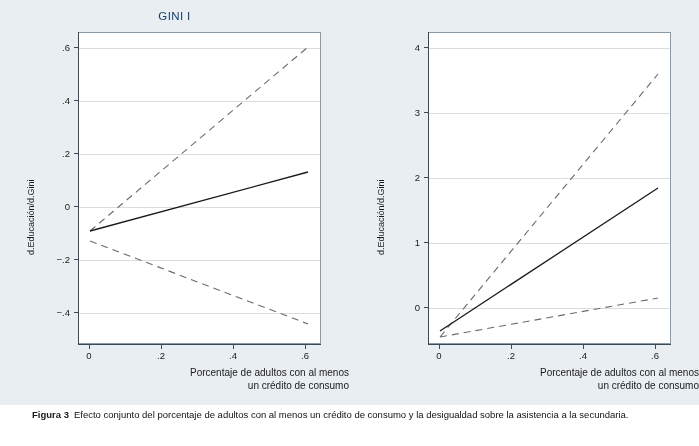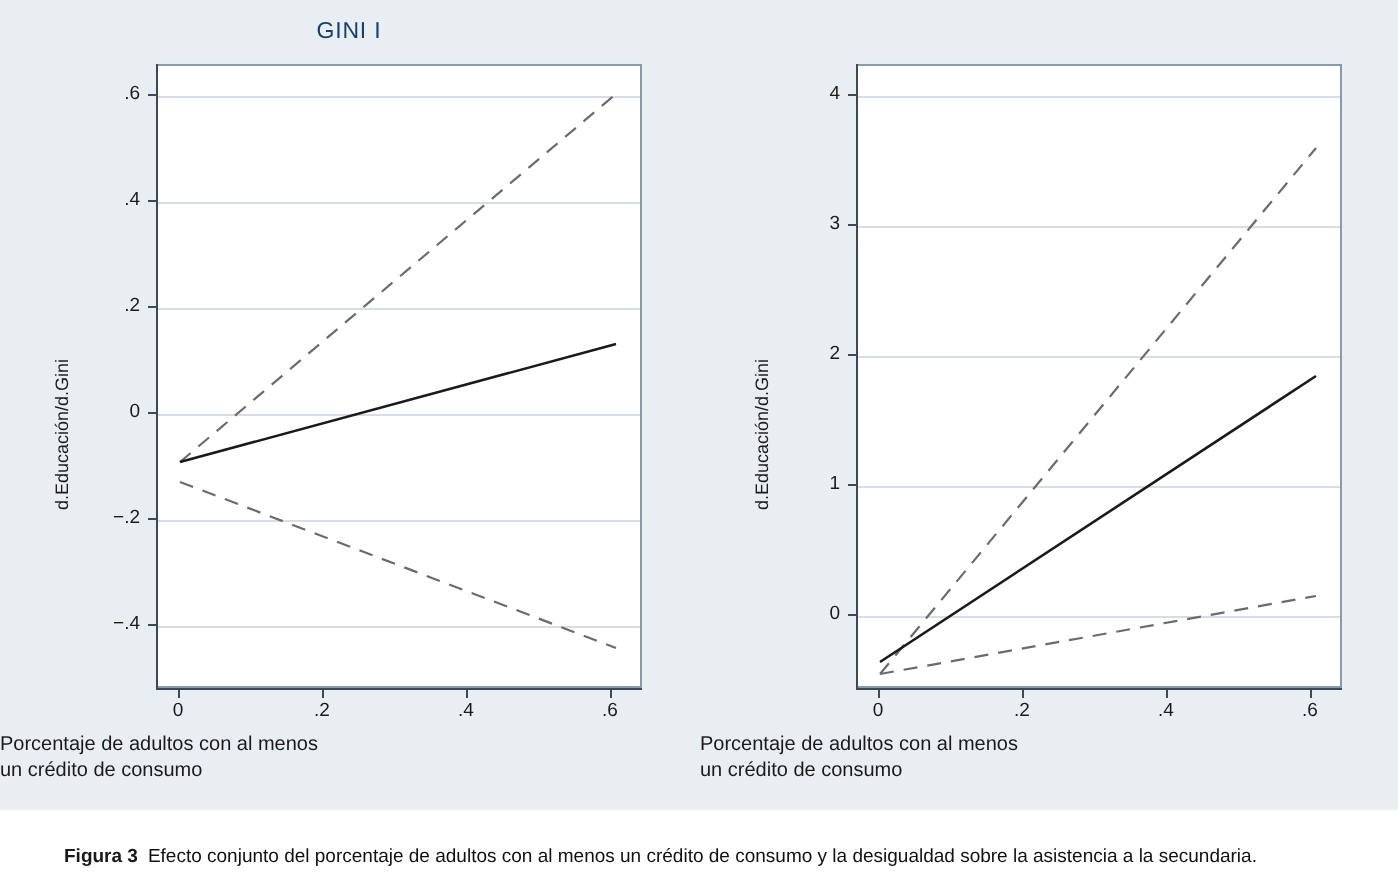--- a/index.html
+++ b/index.html
@@ -128,35 +128,35 @@
     font-size: 9px;
     color: #1b1b1b;
     transform-origin: 0 0;
     transform: rotate(-90deg);
     white-space: nowrap;
   }
   .xlabel {
     position: absolute;
     width: 349px;
     left: 0;
-    text-align: left;
+    text-align: right;
     font-size: 10px;
     color: #1b1b1b;
     line-height: 13px;
   }
 
   .caption {
     position: absolute;
     left: 0;
     top: 405px;
     width: 699px;
     height: 41px;
     background: #ffffff;
     box-sizing: border-box;
-    padding: 16px 32px 0 32px;
+    padding: 2px 32px 0 32px;
     border-top: 1px solid #ffffff;
   }
   .caption-inner {
     font-size: 9.5px;
     color: #111111;
     line-height: 13px;
   }
   .caption-label {
     font-weight: bold;
     color: #1a1a1a;

